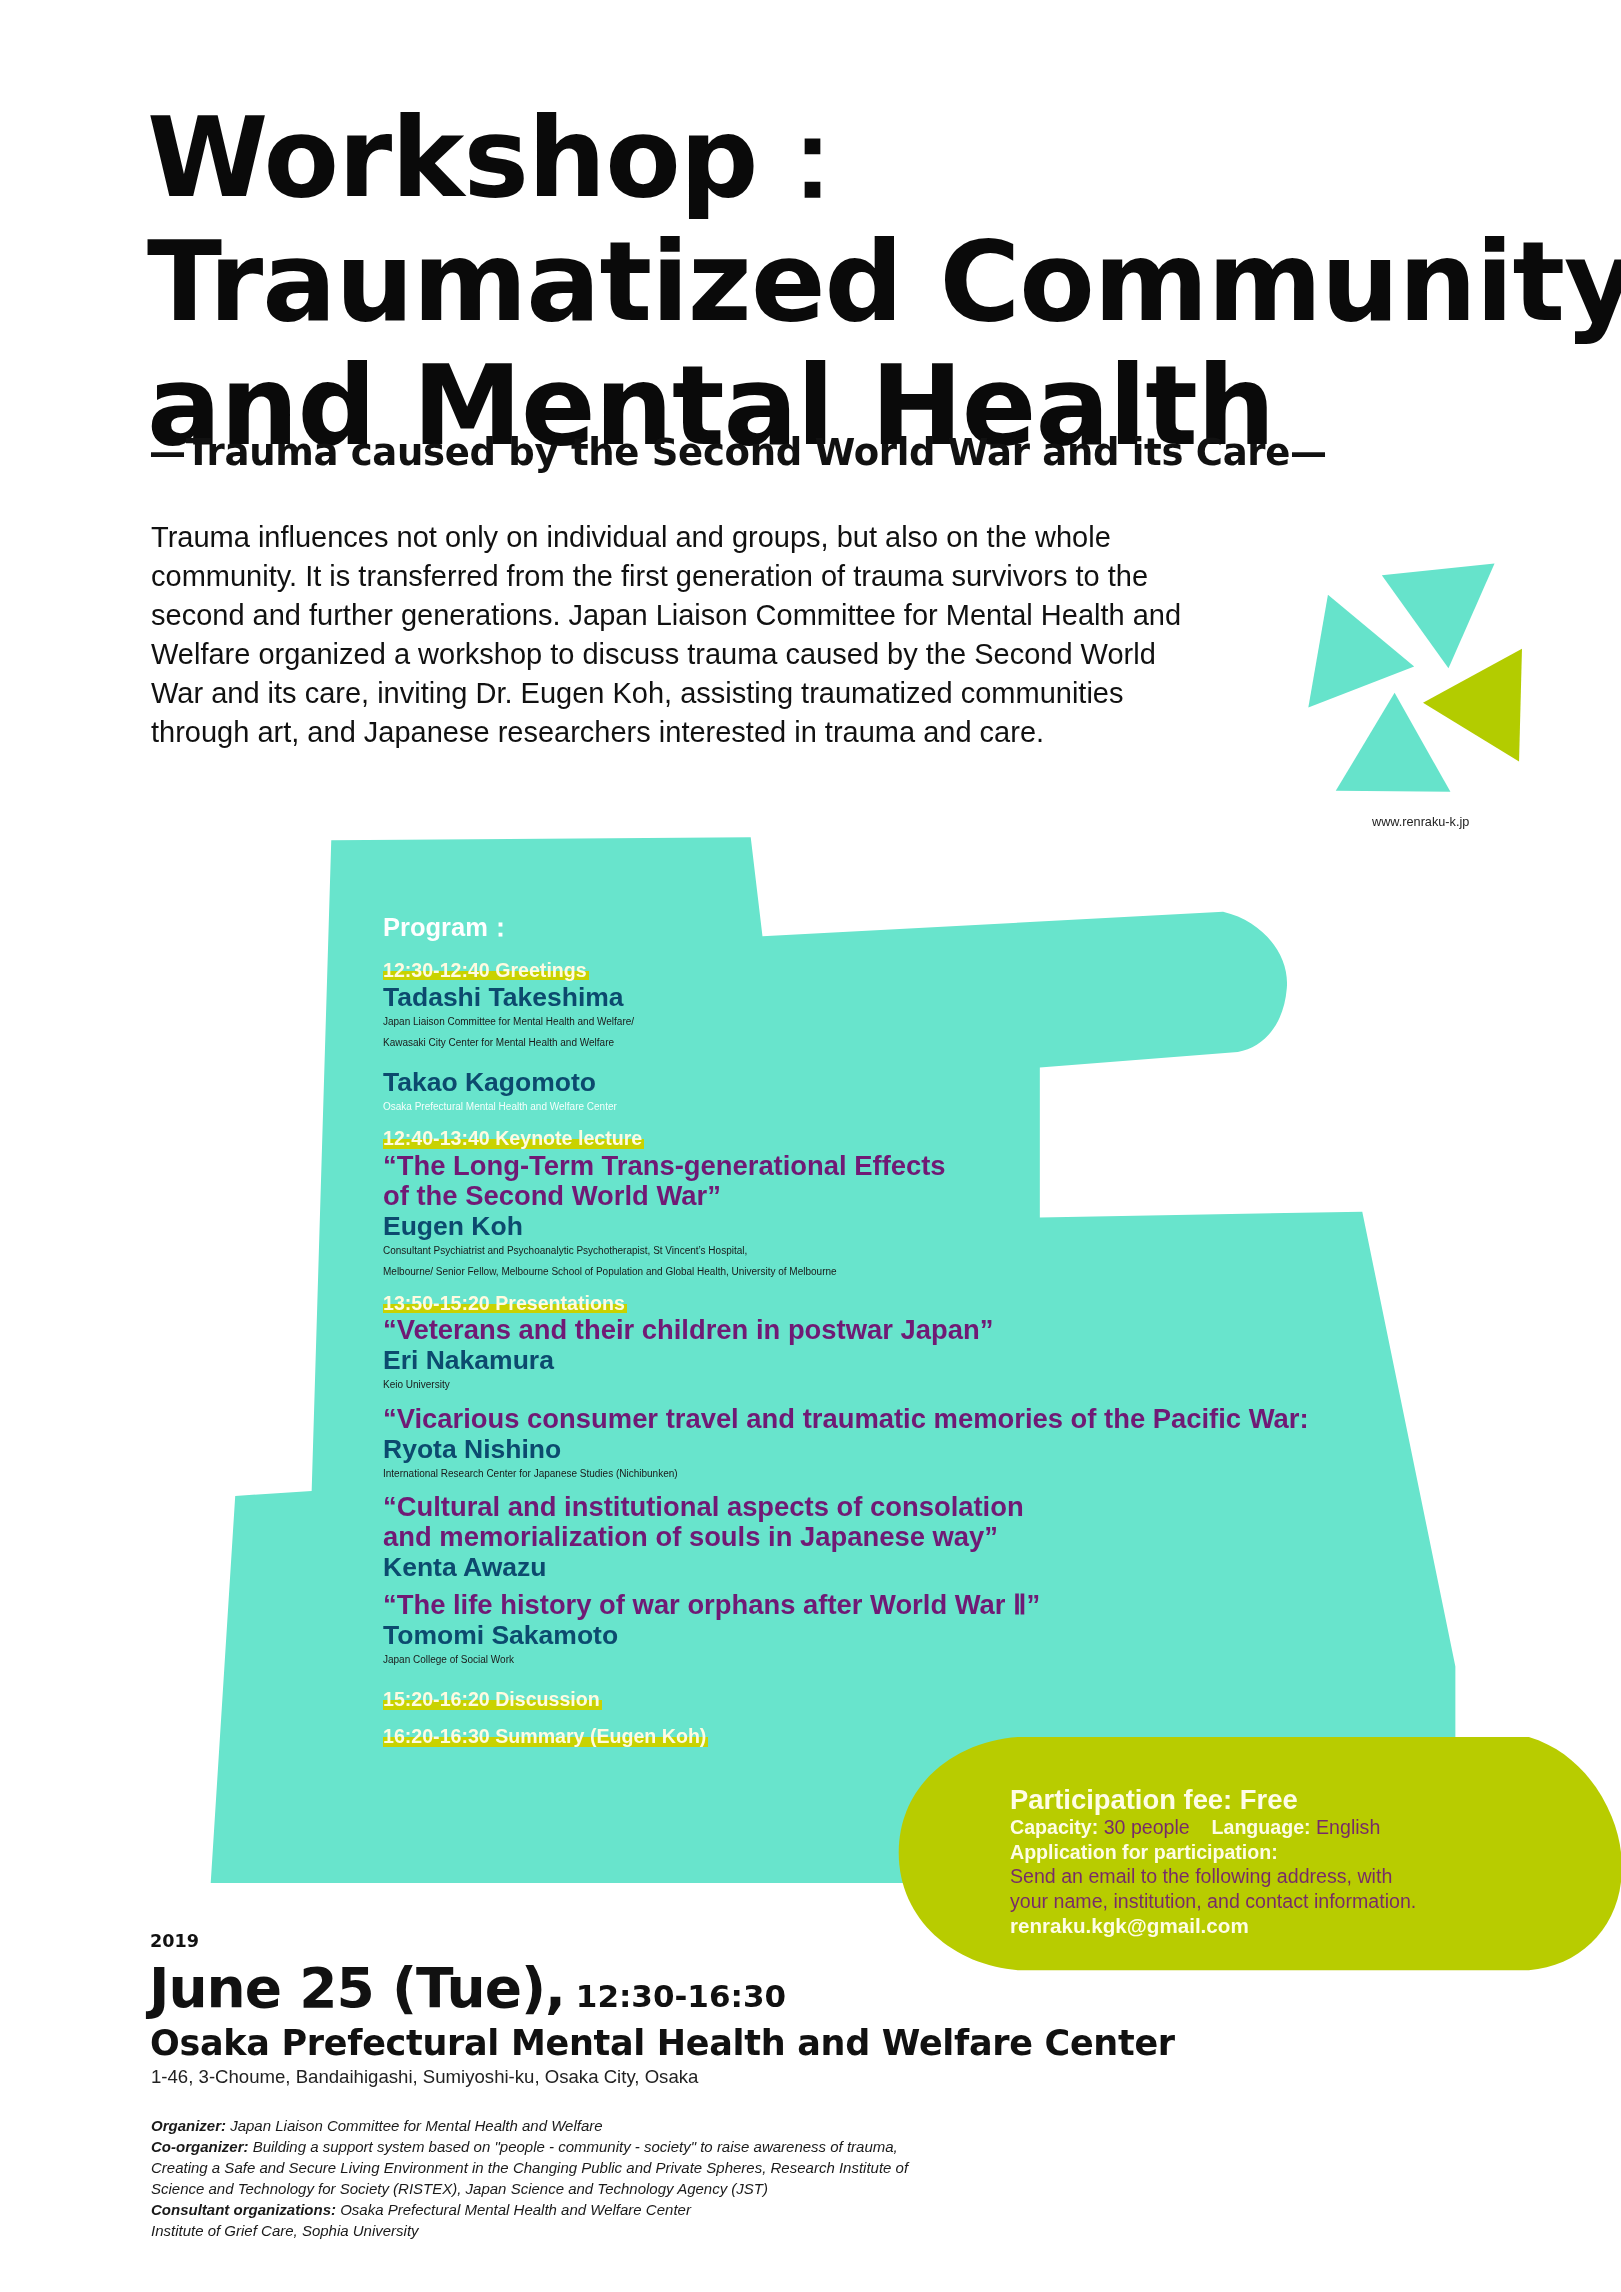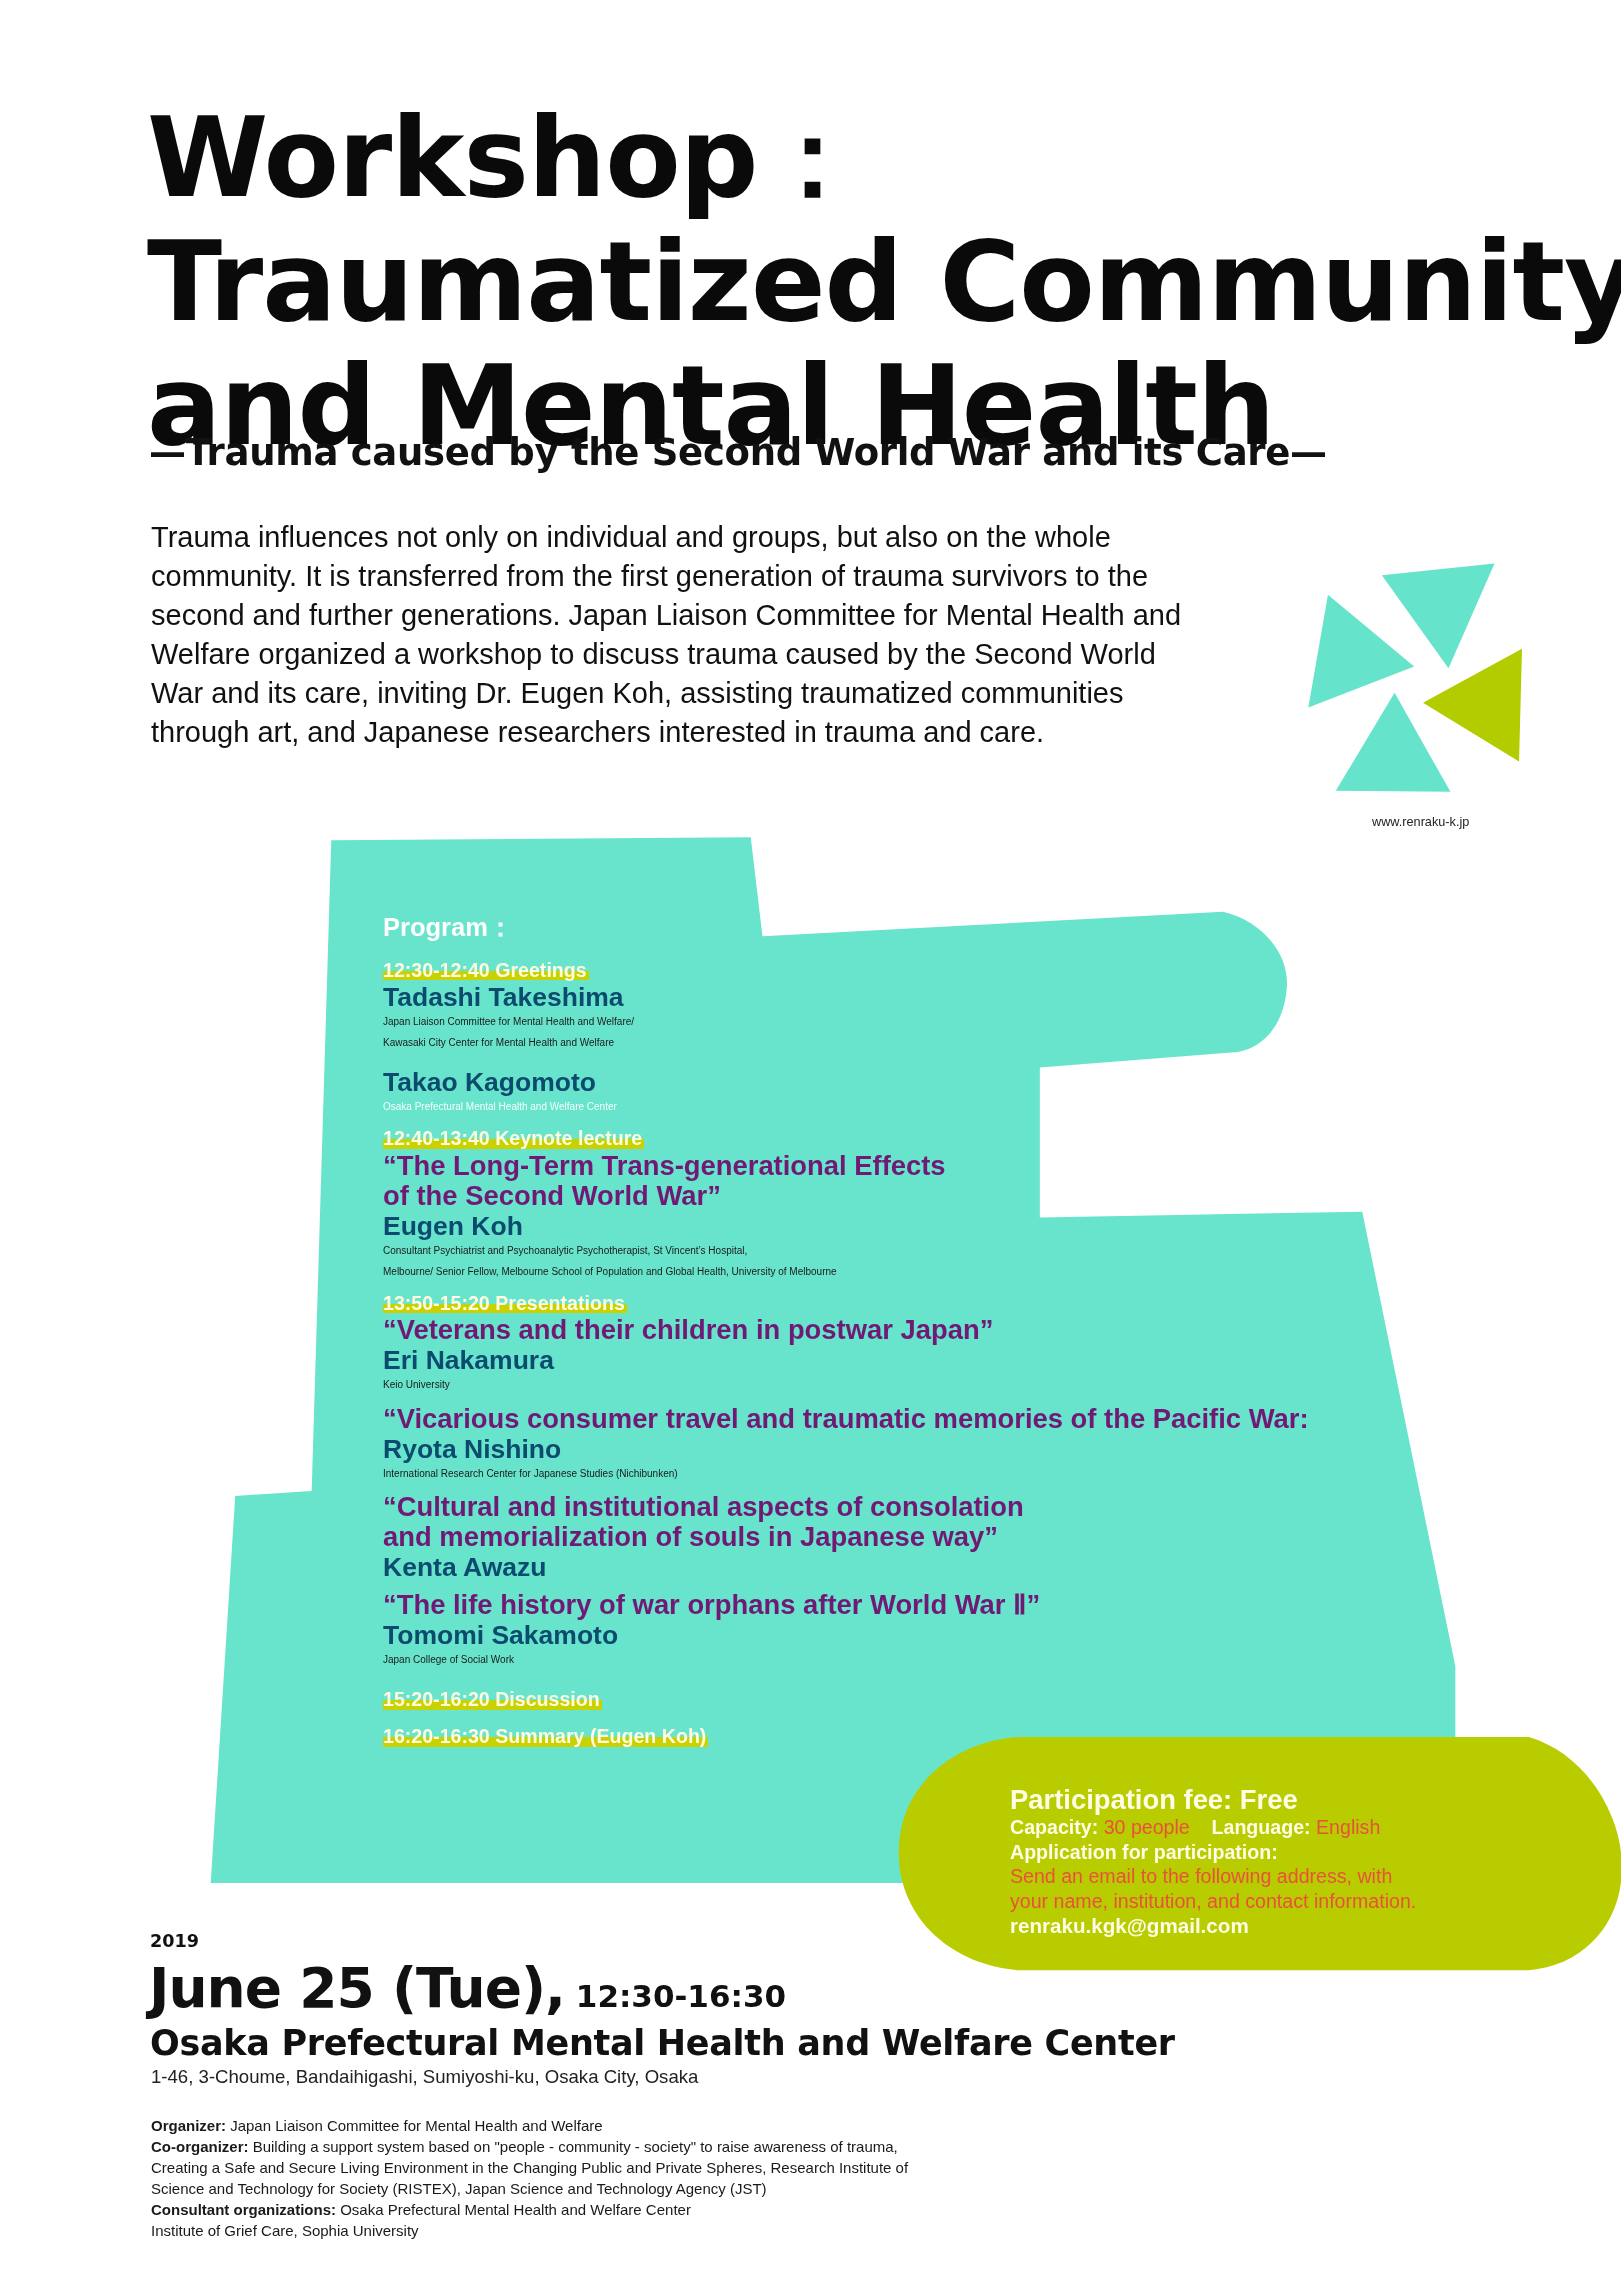--- a/index.html
+++ b/index.html
@@ -29,33 +29,33 @@
   .aff { font-size: 10px; line-height: 20.6px; color: #1a1a1a; }
   .aff.white { color: #f4fffb; }
   .gap-s { height: 7.8px; }
   .gap-m { height: 13.7px; }
 
   
   .pill { left: 1010px; top: 1784px; width: 549px; color: #fffde6; font-family: "Liberation Sans", sans-serif; }
   .pill .fee { font-size: 27.4px; font-weight: bold; line-height: 31px; }
   .pill .row { font-size: 19.6px; line-height: 24.5px; }
   .pill b { font-weight: bold; }
-  .pill .light { color: #ef4444; opacity: 0.9; }
+  .pill .light { color: #701a75; opacity: 0.9; }
   .pill .email { font-size: 20.6px; font-weight: bold; line-height: 25.5px; }
 
   
   .year { left: 150px; top: 1931px; font-size: 17.6px; font-weight: bold; color: #111; }
   .date-line { left: 149px; top: 1956px; white-space: nowrap; color: #111; }
   .date-big { font-size: 55px; font-weight: bold; letter-spacing: -1px; }
   .time-small { font-size: 31px; font-weight: bold; }
   .venue { left: 150px; top: 2023px; font-size: 35px; font-weight: bold; color: #111; white-space: nowrap; letter-spacing: -0.3px; }
   .address { left: 151px; top: 2066px; font-family: "Liberation Sans", sans-serif; font-size: 18.6px; color: #222; white-space: nowrap; }
 
   
-  .credits { left: 151px; top: 2115px; width: 980px; font-family: "Liberation Sans", sans-serif; font-size: 15px; line-height: 21px; color: #1a1a1a; }
+  .credits { left: 151px; top: 2115px; width: 980px; font-family: "Liberation Sans", sans-serif; font-size: 15px; line-height: 21px; color: #1a1a1a; font-style: italic; }
   .credits b { font-weight: bold; }
 </style>
 </head>
 <body>
 
 <svg class="abs shapes" width="1621" height="2293" viewBox="0 0 1654 2339">
   <path fill="#68e4cc" d="M338 857 L766 854 L778 955 L1248 930 C1290 940 1316 975 1313 1008 C1310 1045 1290 1068 1263 1073 L1061 1089 L1061 1242 L1390 1236 L1485 1700 L1485 1921 L215 1921 L240 1526 L318 1521 Z"></path>
   <path fill="#b8cc00" d="M1040 1772 L1560 1772 C1620 1790 1650 1850 1654 1890 L1654 1920 C1648 1970 1610 2006 1560 2010 L1040 2010 C975 2006 917 1960 917 1890 C917 1820 975 1776 1040 1772 Z"></path>
 </svg>
 

